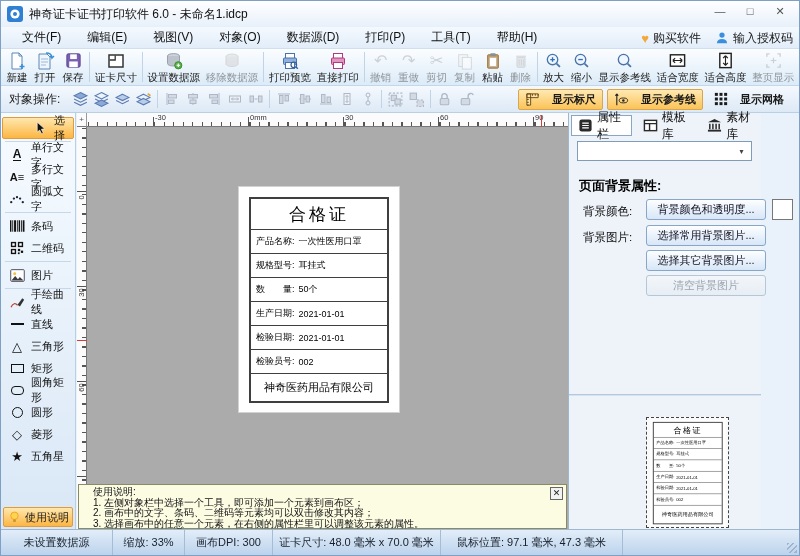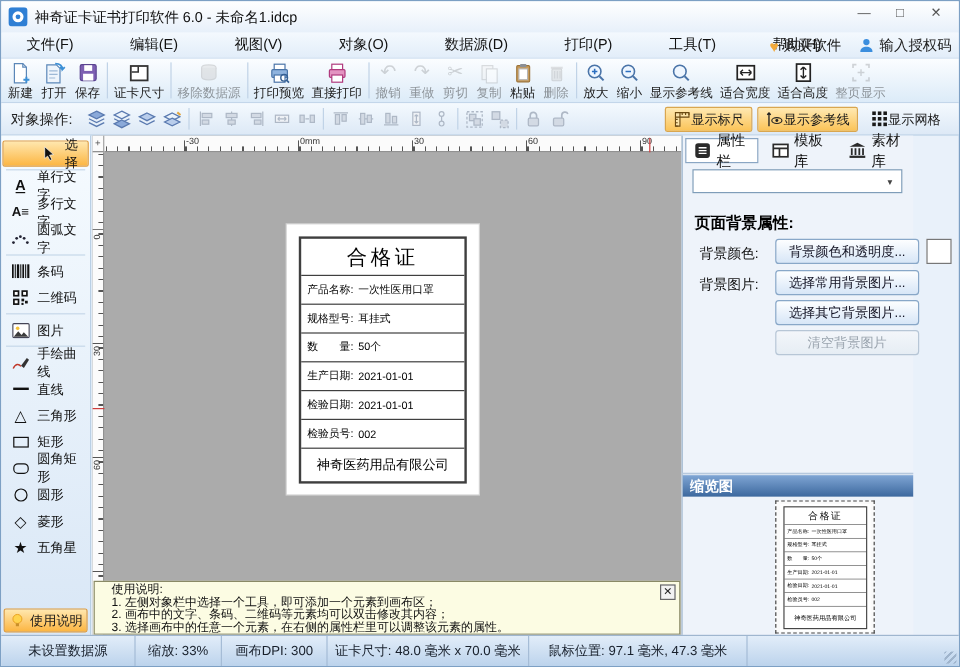--- a/index.html
+++ b/index.html
@@ -12,21 +12,21 @@
   .titlebar { position:absolute; left:0; top:0; right:0; height:26px;
               background:linear-gradient(#ffffff,#e7f0fa); display:flex; align-items:center; padding:0 6px; }
   .titlebar .app-ic { width:16px; height:16px; margin-right:6px; }
   .title-text { font-size:12px; color:#111; }
   .win-ctrls { position:absolute; right:4px; top:2px; display:flex; }
   .win-btn { width:30px; height:18px; text-align:center; line-height:17px; font-size:11px; color:#555; }
 
   
   .menubar { position:absolute; left:0; top:26px; right:0; height:22px;
              background:linear-gradient(#f4f9fe,#e2edf9); border-bottom:1px solid #cfdff0;
-             display:flex; align-items:center; padding-left:8px;gap:21px; }
+             display:flex; align-items:center; padding-left:8px; }
   .menu-item { padding:2px 13px 3px 13px; font-size:12px; color:#111; }
   .menu-right { position:absolute; right:6px; top:0; height:22px; display:flex; align-items:center; gap:14px; }
   .menu-right .mr { display:flex; align-items:center; gap:4px; font-size:12px; }
   .heart { color:#f2a93b; font-size:13px; }
 
   
   .toolbar { position:absolute; left:0; top:48px; right:0; height:37px;
              background:linear-gradient(#fbfdff,#dcebf8); border-bottom:1px solid #c3d6ea;
              display:flex; align-items:center; padding:0 2px; }
   .tb-btn { display:flex; flex-direction:column; align-items:center; justify-content:center;
@@ -37,22 +37,22 @@
   .glyph { font-size:16px; line-height:16px; color:#8fa6bd; }
 
   
   .objectbar { position:absolute; left:0; top:85px; right:0; height:27px;
                background:linear-gradient(#f4f9fe,#dde9f6); border-bottom:1px solid #b9cfe4;
                display:flex; align-items:center; padding:0 8px; }
   .ob-label { font-size:12px; color:#222; margin-right:10px; }
   .ob-ic { width:21px; height:20px; display:flex; align-items:center; justify-content:center; }
   .ob-sep { width:1px; height:18px; background:#c0d3e7; margin:0 3px; }
   .ob-right { margin-left:auto; display:flex; align-items:center; gap:4px; }
-  .toggle { display:flex; align-items:center; gap:0; padding:2px 6px; height:21px;
-            font-size:11px; color:#1a1a1a; border:1px solid transparent; border-radius:2px; }
+  .toggle { display:flex; align-items:center; gap:12px; padding:2px 6px; height:21px;
+            font-size:11px; color:#1a1a1a; border:1px solid transparent; border-radius:2px;font-weight:bold; }
   .toggle.active { background:linear-gradient(#ffe9b2,#fbc357); border-color:#d9a64f; }
 
   
   .sidebar { position:absolute; left:0; top:112px; width:75px; bottom:26px;
              background:linear-gradient(180deg,#f6fbff,#d9e7f6); border-right:1px solid #b9cfe4; }
   .side-item { display:flex; align-items:center; gap:5px; height:22px; padding-left:5px;
                font-size:11px; color:#111; margin:0 1px; border:1px solid transparent; }
   .side-item.active { background:linear-gradient(#ffe7ae,#fcb643); border-color:#e09c3c; border-radius:2px;padding-left:28px; }
   .side-item .sic { width:18px; display:flex; justify-content:center; align-items:center; flex:0 0 18px; }
   .side-sep { height:1px; background:#c6d7e9; margin:2px 4px; }
@@ -229,20 +229,31 @@
     <div class="tb-btn">
       <span class="ic">
           <svg width="20" height="20" viewBox="0 0 20 20">
             <rect x="3" y="4" width="14" height="12" fill="#fff" stroke="#333" stroke-width="1.5"></rect>
             <path d="M3.7 9h5.5V4.5" fill="none" stroke="#333" stroke-width="1.3"></path>
           </svg>
         </span>
       <span>证卡尺寸</span>
     </div>
     <div class="tb-sep"></div>
+    <div class="tb-btn">
+      <span class="ic">
+          <svg width="20" height="20" viewBox="0 0 20 20">
+            <ellipse cx="9.5" cy="5" rx="6" ry="2.4" fill="#cdd3da" stroke="#99a1ab"></ellipse>
+            <path d="M3.5 5v7.5c0 1.4 2.7 2.5 6 2.5s6-1.1 6-2.5V5" fill="#bcc3cc" stroke="#99a1ab"></path>
+            <circle cx="14.3" cy="14.3" r="3.6" fill="#59b24a" stroke="#3d8c33"></circle>
+            <path d="M14.3 12.6v3.4M12.6 14.3h3.4" stroke="#fff" stroke-width="1.1"></path>
+          </svg>
+        </span>
+      <span>设置数据源</span>
+    </div>
     <div class="tb-btn disabled">
       <span class="ic">
           <svg width="20" height="20" viewBox="0 0 20 20">
             <ellipse cx="10" cy="5.5" rx="6" ry="2.4" fill="#d7dade" stroke="#aab0b8"></ellipse>
             <path d="M4 5.5v7.5c0 1.4 2.7 2.5 6 2.5s6-1.1 6-2.5V5.5" fill="#c9cdd3" stroke="#aab0b8"></path>
           </svg>
         </span>
       <span>移除数据源</span>
     </div>
     <div class="tb-sep"></div>
@@ -777,21 +788,20 @@
     <span class="plabel" style="left:14px;top:91px">背景颜色:</span>
     <div class="pbtn" style="top:86px">背景颜色和透明度...</div>
     <div class="swatch" style="background:#ffffff"></div>
 
     <span class="plabel" style="left:14px;top:117px">背景图片:</span>
     <div class="pbtn" style="top:112px">选择常用背景图片...</div>
     <div class="pbtn" style="top:137px">选择其它背景图片...</div>
     <div class="pbtn disabled" style="top:162px">清空背景图片</div>
 
     <div class="splitter"></div>
-    <div class="thumb-head">缩览图</div>
     <div class="thumb-area">
       <div class="thumb-box">
         <div class="thumb-scale">
           <div class="card-table">
             <div class="c-title">合格证</div>
             <div class="c-row">
                 <span>产品名称:</span>
                 <span>一次性医用口罩</span>
               </div>
             <div class="c-row">

